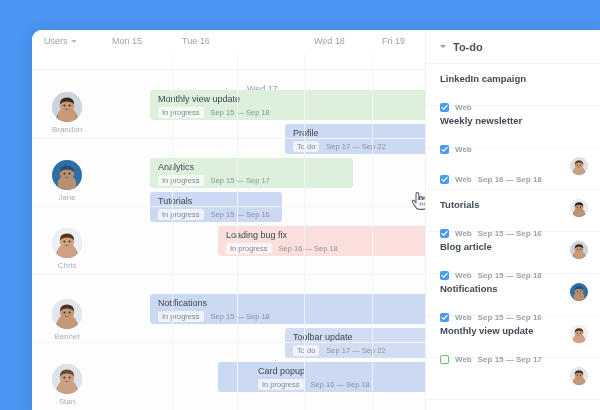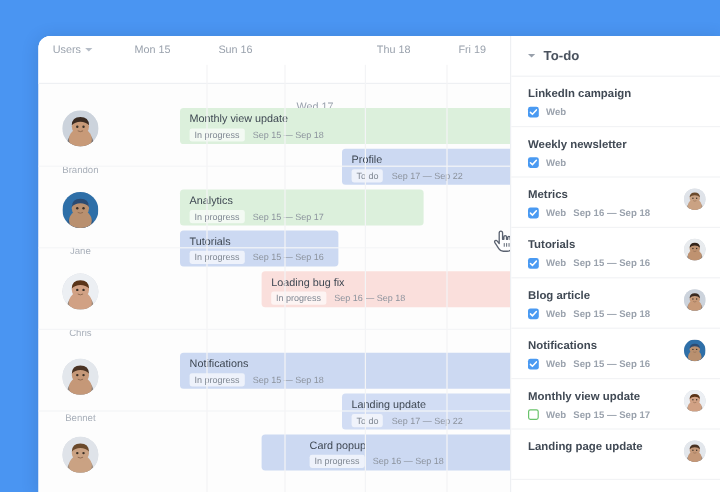--- a/index.html
+++ b/index.html
@@ -69,21 +69,21 @@
     width: 46px; text-align: center;
   }
   .avatar {
     width: 30px; height: 30px; border-radius: 50%;
     margin: 0 auto;
     background: #d6dbe2;
     position: relative; overflow: hidden;
   }
   .avatar svg { display: block; width: 30px; height: 30px; }
   .user-name {
-    margin-top: 15px;
+    margin-top: 3px;
     font-size: 8px; color: #a8afb9;
     white-space: nowrap;
     text-align: center;
   }
 
   .bar {
     position: absolute;
     height: 30px;
     border-radius: 3px;
     padding: 4px 8px;
@@ -144,21 +144,21 @@
     border-bottom: 1px solid #f2f3f5;
     height: 42px;
     font-weight: bold;
   }
   .ti-title {
     font-size: 9.5px; color: #404954;
     line-height: 12px;
     white-space: nowrap;
   }
   .ti-meta {
-    margin-top: 4px;
+    margin-top: 18px;
     display: flex; align-items: flex-end; gap: 6px;
     white-space: nowrap;
   }
   .checkbox {
     width: 9px; height: 9px; border-radius: 2px;
     display: inline-flex; align-items: center; justify-content: center;
     flex: 0 0 9px;
   }
   .checkbox.blue { background: #4a9af2; }
   .checkbox.green { background: #ffffff; border: 1.5px solid #69c36b; }
@@ -179,23 +179,23 @@
 
   <div class="timeline">
 
     <div class="tl-header">
       <div class="users-cell">
         <span>Users</span>
         <span class="chev"></span>
       </div>
       <div id="day-labels">
           <div class="day-label" style="left: 80px;">Mon 15</div>
-          <div class="day-label" style="left: 150px;">Sun 16</div>
+          <div class="day-label" style="left: 150px;">Tue 16</div>
           <div class="day-label" style="left: 215px; margin-top: 48px;">Wed 17</div>
-          <div class="day-label" style="left: 282px;">Thu 18</div>
+          <div class="day-label" style="left: 282px;">Wed 18</div>
           <div class="day-label" style="left: 350px;">Fri 19</div>
         </div>
     </div>
 
     <div class="tl-body" id="tl-body">
         <div class="user-cell" style="top: 22px;">
           <div class="avatar">
             <svg viewBox="0 0 30 30" width="30" height="30">
     <rect width="30" height="30" fill="#ccd3dc"></rect>
     <circle cx="15" cy="28" r="11" fill="#3a2a20" opacity=".55"></circle>
@@ -293,21 +293,21 @@
      <div class="user-name">Bennet</div>
         </div>
         <div class="bar blue" style="left: 118px; width: 278px; top: 224px;">
           <div class="bar-title">Notifications</div>
        <div class="bar-meta">
          <span class="chip">In progress</span>
          <span class="bar-dates">Sep 15 — Sep 18</span>
        </div>
         </div>
         <div class="bar blue2" style="left: 253px; width: 205px; top: 258px;">
-          <div class="bar-title">Landing update</div>
+          <div class="bar-title">Toolbar update</div>
        <div class="bar-meta">
          <span class="chip">To do</span>
          <span class="bar-dates">Sep 17 — Sep 22</span>
        </div>
         </div>
         <div class="row-line" style="top: 272px;"></div>
         <div class="user-cell" style="top: 294px;">
           <div class="avatar">
             <svg viewBox="0 0 30 30" width="30" height="30">
     <rect width="30" height="30" fill="#dfe3e9"></rect>
@@ -369,21 +369,20 @@
          <span class="checkbox blue">
             <svg width="7" height="7" viewBox="0 0 7 7">
                 <path d="M1 3.6 L2.7 5.2 L6 1.6" stroke="#ffffff" stroke-width="1.3" fill="none" stroke-linecap="round"></path>
               </svg>
           </span>
          <span class="ti-tag">Web</span>
          <span class="ti-dates"></span>
        </div>
         </div>
         <div class="todo-item">
-          <div class="ti-title">Metrics</div>
      <div class="ti-meta">
          <span class="checkbox blue">
             <svg width="7" height="7" viewBox="0 0 7 7">
                 <path d="M1 3.6 L2.7 5.2 L6 1.6" stroke="#ffffff" stroke-width="1.3" fill="none" stroke-linecap="round"></path>
               </svg>
           </span>
          <span class="ti-tag">Web</span>
          <span class="ti-dates">Sep 16 — Sep 18</span>
        </div>
           <div class="ti-avatar">
@@ -485,21 +484,20 @@
     <ellipse cx="15" cy="24" rx="9.5" ry="9" fill="#d1a184"></ellipse>
     <circle cx="15" cy="13.5" r="7.2" fill="#d1a184"></circle>
     <path d="M7.8 12.4 Q8 5.6 15 5.6 Q22 5.6 22.2 12.4 Q19.5 9.4 15 9.4 Q10.5 9.4 7.8 12.4 Z" fill="#5a3418"></path>
     <circle cx="12.4" cy="13.6" r="1" fill="#3a3027"></circle>
     <circle cx="17.6" cy="13.6" r="1" fill="#3a3027"></circle>
     <path d="M12.8 17 Q15 18.4 17.2 17" stroke="#8d6a50" stroke-width=".8" fill="none"></path>
   </svg>
           </div>
         </div>
         <div class="todo-item">
-          <div class="ti-title">Landing page update</div>
      <div class="ti-avatar">
             <svg viewBox="0 0 30 30" width="18" height="18">
     <rect width="30" height="30" fill="#e3e7ec"></rect>
     <circle cx="15" cy="28" r="11" fill="#4a3323" opacity=".55"></circle>
     <ellipse cx="15" cy="24" rx="9.5" ry="9" fill="#c59878"></ellipse>
     <circle cx="15" cy="13.5" r="7.2" fill="#c59878"></circle>
     <path d="M7.8 12.4 Q8 5.6 15 5.6 Q22 5.6 22.2 12.4 Q19.5 9.4 15 9.4 Q10.5 9.4 7.8 12.4 Z" fill="#4a3323"></path>
     <circle cx="12.4" cy="13.6" r="1" fill="#3a3027"></circle>
     <circle cx="17.6" cy="13.6" r="1" fill="#3a3027"></circle>
     <path d="M12.8 17 Q15 18.4 17.2 17" stroke="#8d6a50" stroke-width=".8" fill="none"></path>

